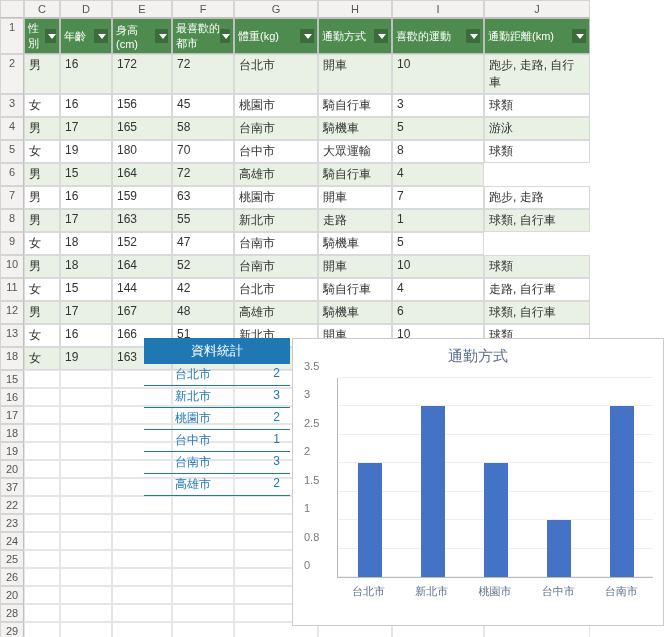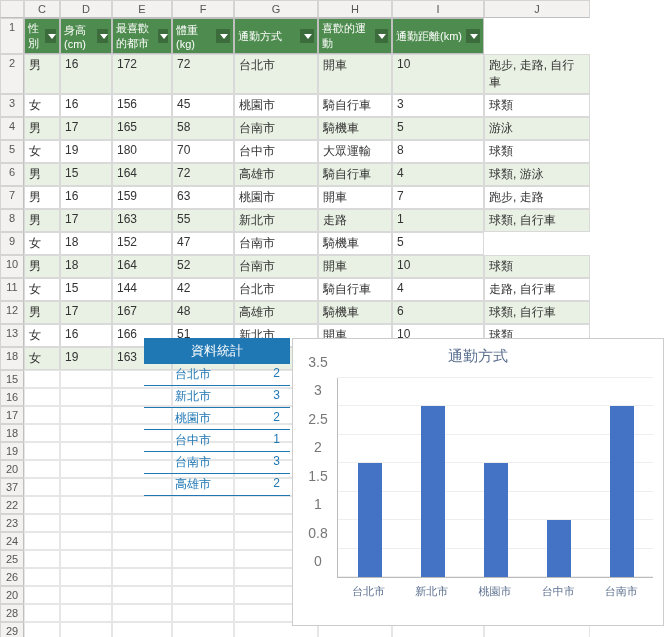--- a/index.html
+++ b/index.html
@@ -19,21 +19,21 @@
   .stats-head { background: #1f77b4; color: #fff; text-align: center; padding: 3px 0; font-size: 13px; border: 1px solid #1f77b4; }
   .stats-row { display: flex; border-bottom: 1px solid #1f77b4; }
   .stats-row span { padding: 2px 6px; color: #1f77b4; font-size: 12px; }
   .stats-row .k { flex: 1; text-align: center; }
   .stats-row .v { width: 48px; text-align: right; padding-right:10px; }
   
   .chart { position: absolute; top: 338px; left: 292px; width: 372px; height: 288px; border: 1px solid #ccc; background:#fff; }
   .chart-title { text-align: center; color: #5b6f8f; font-size: 15px; padding: 8px 0 4px; }
   .plot { position: relative; margin: 8px 10px 0 44px; height: 200px; border-left: 1px solid #bbb; border-bottom: 1px solid #bbb; }
   .grid { position: absolute; left: 0; right: 0; border-top: 1px solid #eee; }
-  .ylab { position: absolute; left: -34px; width: 28px; text-align: center; font-size: 14px; color: #777; transform: translateY(-50%); }
+  .ylab { position: absolute; left: -34px; width: 28px; text-align: left; font-size: 11px; color: #777; transform: translateY(-50%); }
   .bars { position: absolute; left: 0; right: 0; bottom: 0; display: flex; justify-content: space-around; align-items: flex-end; height: 100%; }
   .bar { width: 24px; background: #4472c4; }
   .xlabels { display: flex; justify-content: space-around; margin: 6px 10px 0 44px; font-size: 11px; color: #5b6f8f; }
   
   .below-rows { display:grid; grid-template-columns: 24px 36px 52px 60px 62px 84px 74px 92px 106px; }
 </style>
 </head>
 <body>
 
 <div class="sheet">
@@ -51,20 +51,26 @@
 <div id="data-area">
     <div class="sheet">
       <div class="rcell">1</div>
       <div class="th">
         <span>性別</span>
         <span class="dropbtn">
           <span class="arrow"></span>
         </span>
       </div>
       <div class="th">
+        <span>年齡</span>
+        <span class="dropbtn">
+          <span class="arrow"></span>
+        </span>
+      </div>
+      <div class="th">
         <span>身高(cm)</span>
         <span class="dropbtn">
           <span class="arrow"></span>
         </span>
       </div>
       <div class="th">
         <span>最喜歡的都市</span>
         <span class="dropbtn">
           <span class="arrow"></span>
         </span>
@@ -140,21 +146,20 @@
     </div>
     <div class="sheet">
       <div class="rcell">6</div>
       <div class="td alt">男</div>
       <div class="td alt">15</div>
       <div class="td alt">164</div>
       <div class="td alt">72</div>
       <div class="td alt">高雄市</div>
       <div class="td alt">騎自行車</div>
       <div class="td alt">4</div>
-      <div class="td alt">球類, 游泳</div>
     </div>
     <div class="sheet">
       <div class="rcell">7</div>
       <div class="td ">男</div>
       <div class="td ">16</div>
       <div class="td ">159</div>
       <div class="td ">63</div>
       <div class="td ">桃園市</div>
       <div class="td ">開車</div>
       <div class="td ">7</div>

